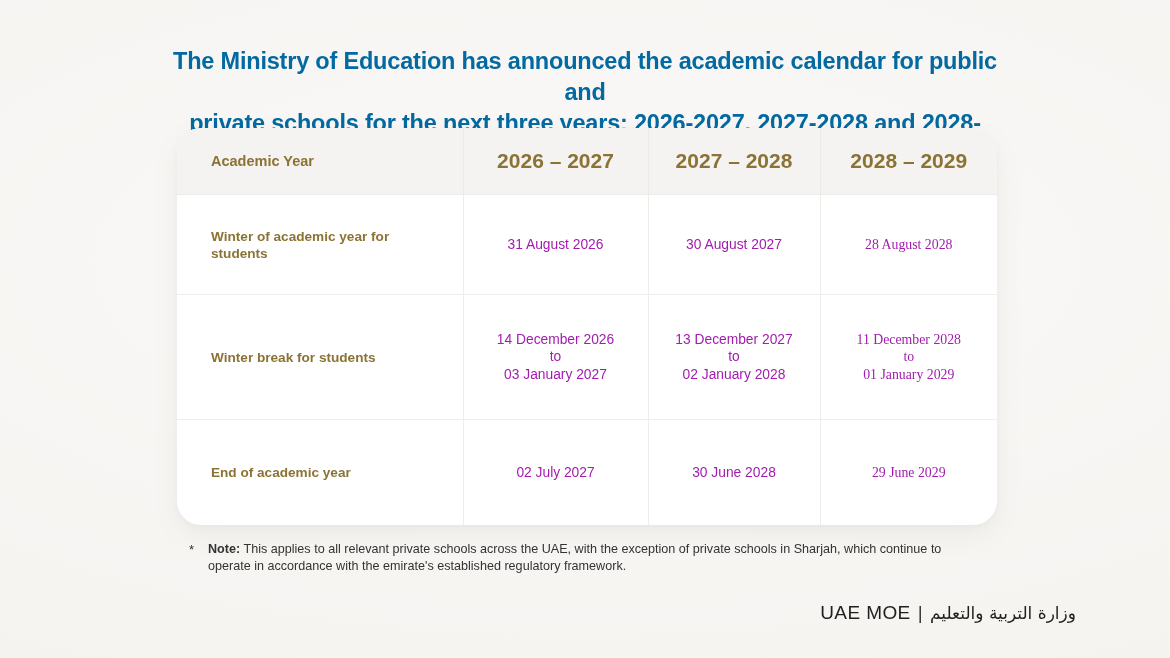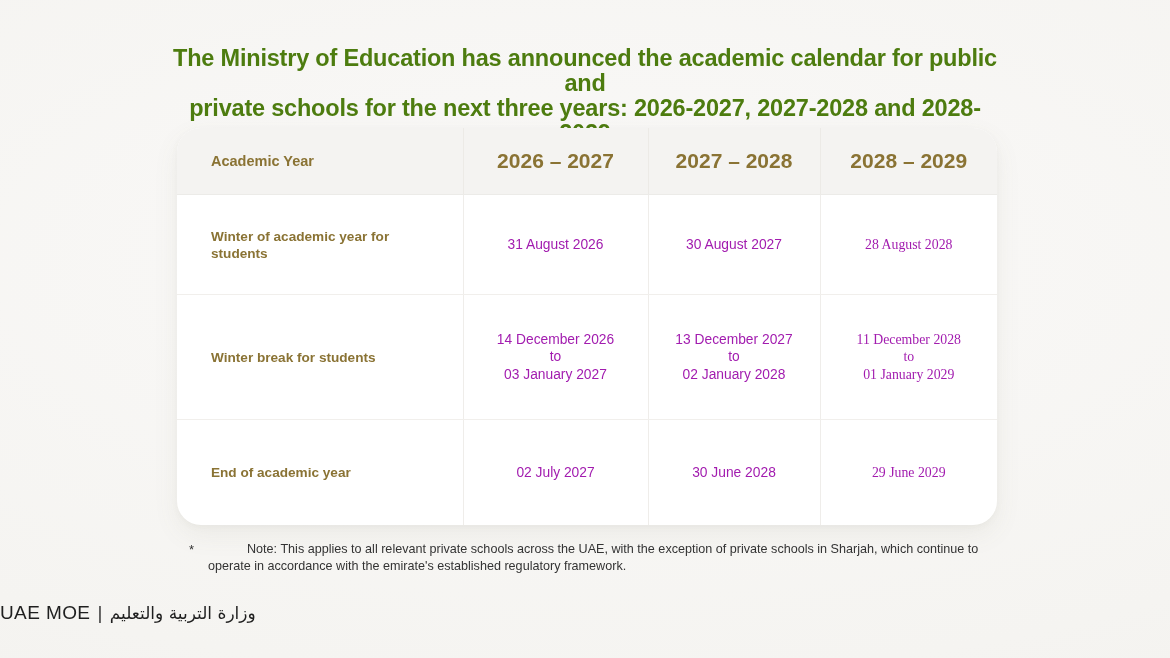--- a/index.html
+++ b/index.html
@@ -32,24 +32,24 @@
     height: 658px;
   }
 
   
   .headline {
     position: absolute;
     left: 170px;
     top: 46px;
     width: 830px;
     text-align: center;
-    color: #4d7c0f;
+    color: #0369a1;
     font-weight: bold;
     font-size: 23.5px;
-    line-height: 25px;
+    line-height: 31px;
     letter-spacing: -0.2px;
   }
   .headline .line { display: block; }
 
   
   .card {
     position: absolute;
     left: 177px;
     top: 128px;
     width: 820px;
@@ -149,29 +149,29 @@
     position: absolute;
     left: 0;
     top: 1px;
     font-size: 13px;
     color: #333333;
   }
   .note .body {
     display: block;
     padding-left: 19px;
   }
-  .note .body b { font-weight: normal; margin-left: 39px; }
+  .note .body b { font-weight: bold; }
 
   
   .footer {
     position: absolute;
     left: 0;
     top: 602px;
     width: 1076px;
-    text-align: left;
+    text-align: right;
     color: #1f1f1f;
     font-size: 19px;
     letter-spacing: 0.4px;
     white-space: nowrap;
   }
   .footer .en { font-size: 19px; }
   .footer .sep {
     margin: 0 7px;
     color: #3a3a3a;
     font-weight: 300;

